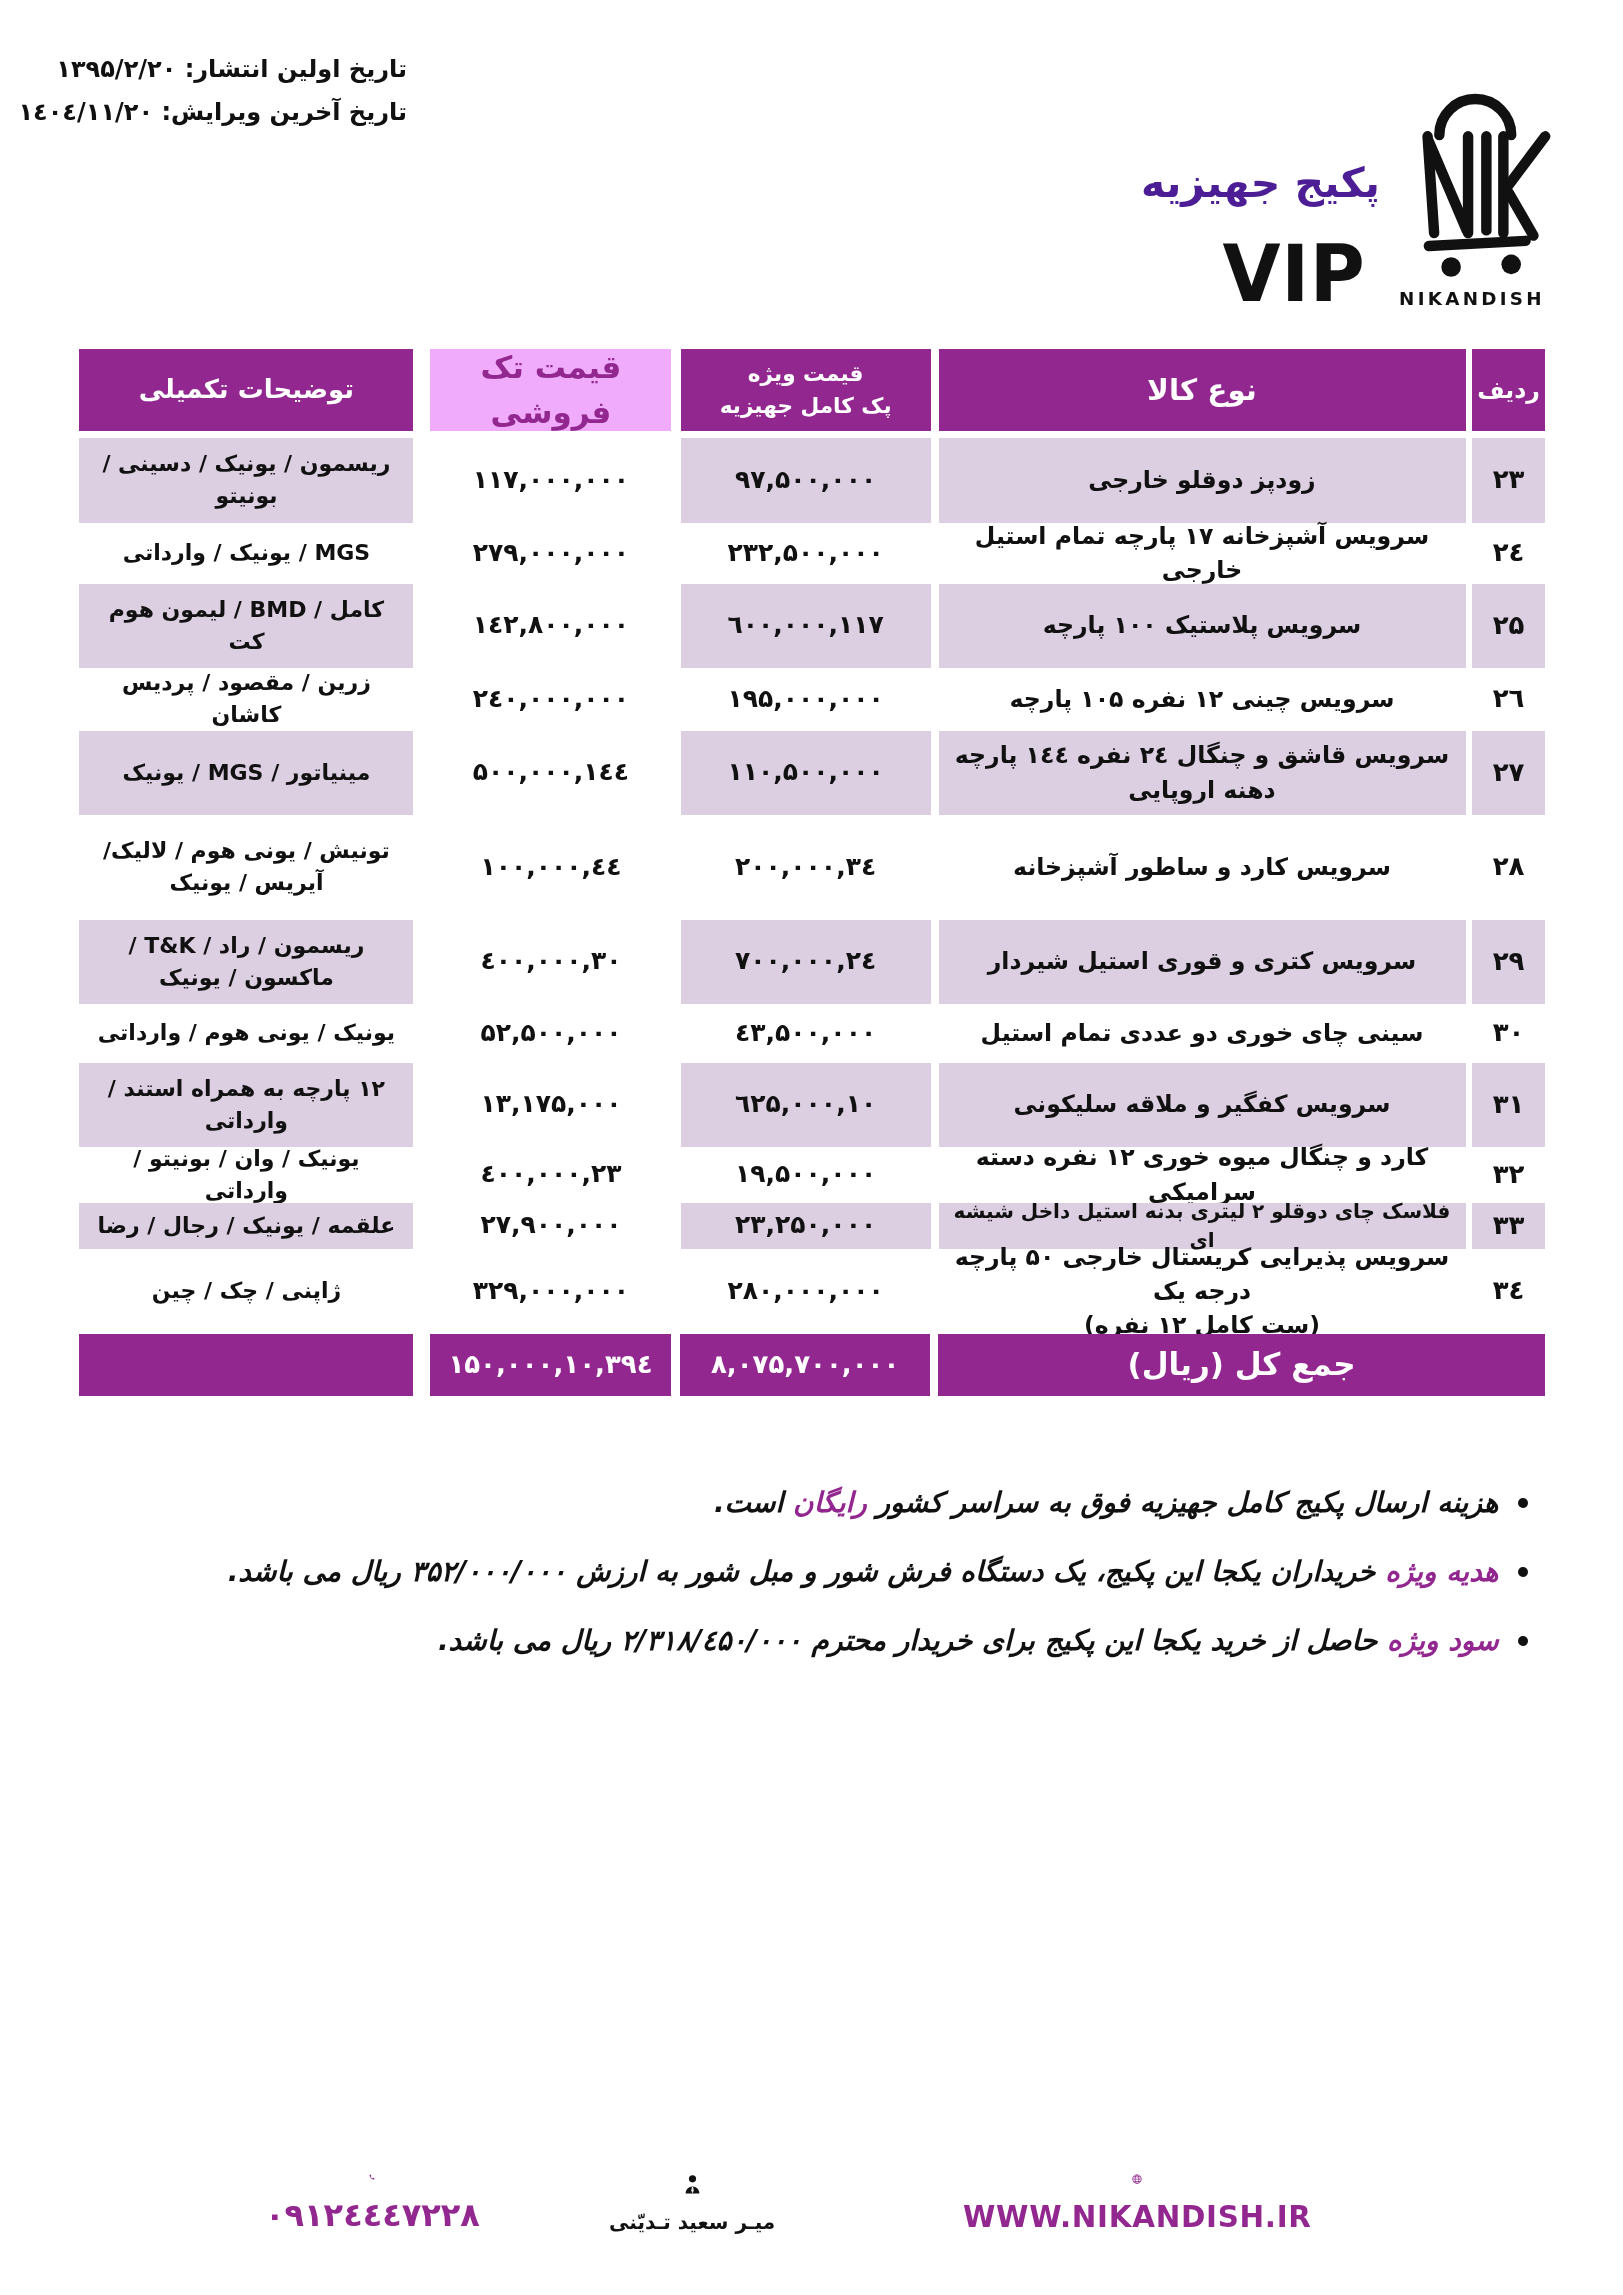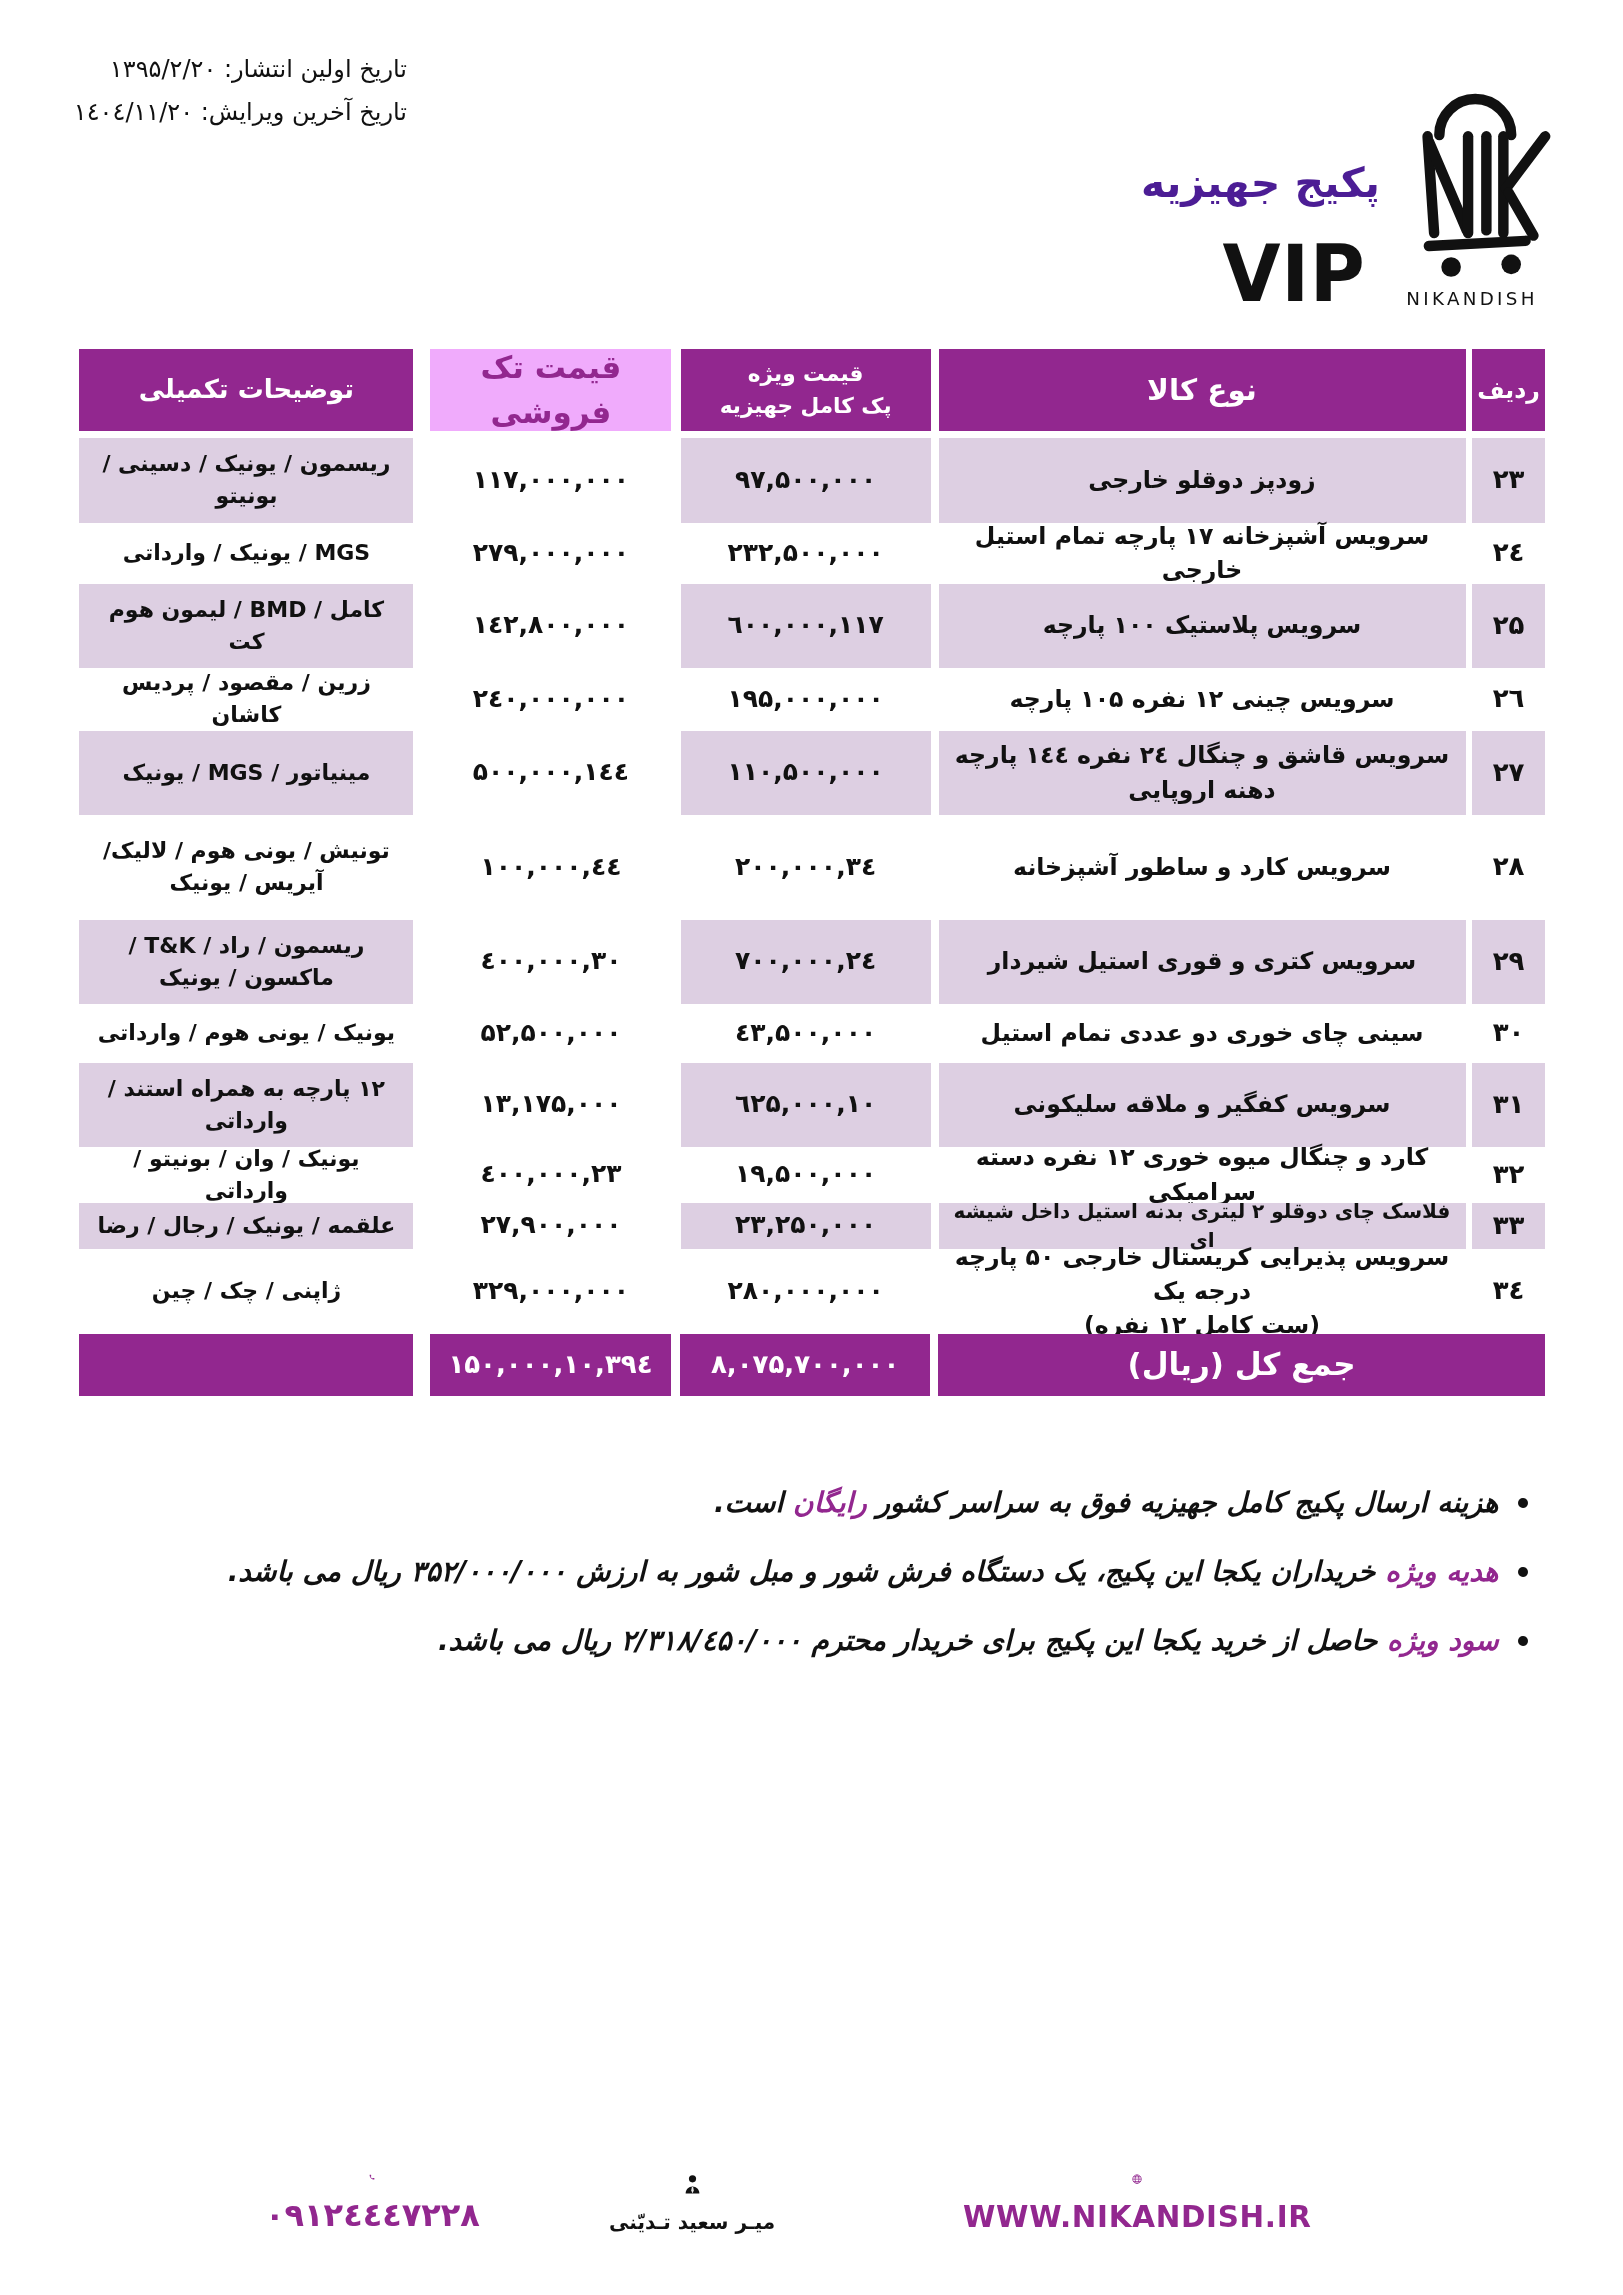--- a/index.html
+++ b/index.html
@@ -1,30 +1,30 @@
 <!DOCTYPE html>
 <html lang="fa" style="font-size:10.5px"><head>
 <meta charset="utf-8">
 <style>
   html,body{margin:0;padding:0;background:#ffffff;}
   .page{position:relative;width:1623px;height:2295px;background:#ffffff;overflow:hidden;
         font-family:"DejaVu Sans",sans-serif;color:#111111;}
 
   
   .dates{position:absolute;top:48px;right:1216px;direction:rtl;text-align:right;
-         font-size:24px;font-weight:400;line-height:1.78;white-space:nowrap;}
+         font-size:24px;font-weight:700;line-height:1.78;white-space:nowrap;}
 
   
   .badge-title{position:absolute;top:159px;right:243px;direction:rtl;
                font-size:41px;font-weight:700;color:#4c1d95;white-space:nowrap;}
   .badge-vip{position:absolute;top:228px;right:257px;font-size:79px;font-weight:700;
              letter-spacing:0.7px;transform:scaleX(.95);transform-origin:right;}
   .logo{position:absolute;left:1391px;top:37px;width:162px;text-align:center;}
   .logo svg{display:block;}
-  .logo-word{margin-top:3.9px;font-size:18.3px;letter-spacing:3.3px;font-weight:400;color:#111;}
+  .logo-word{margin-top:3.9px;font-size:18.3px;letter-spacing:3.3px;font-weight:700;color:#111;}
 
   
   .price-table{position:absolute;left:79px;top:349px;width:1466px;direction:rtl;}
   .trow{display:flex;flex-direction:row;margin-bottom:6.5px;}
   .trow>div{display:flex;align-items:center;justify-content:center;text-align:center;
             font-weight:700;white-space:pre-line;box-sizing:border-box;line-height:1.45;}
   .c-radif{width:73px;margin-left:6.5px;font-size:26px;}
   .c-kala{width:527px;margin-left:7.9px;font-size:23.6px;padding:0 14.4px;}
   .c-vizheh{width:250px;margin-left:9.2px;font-size:25px;}
   .c-tak{width:241px;margin-left:17px;font-size:25px;}

